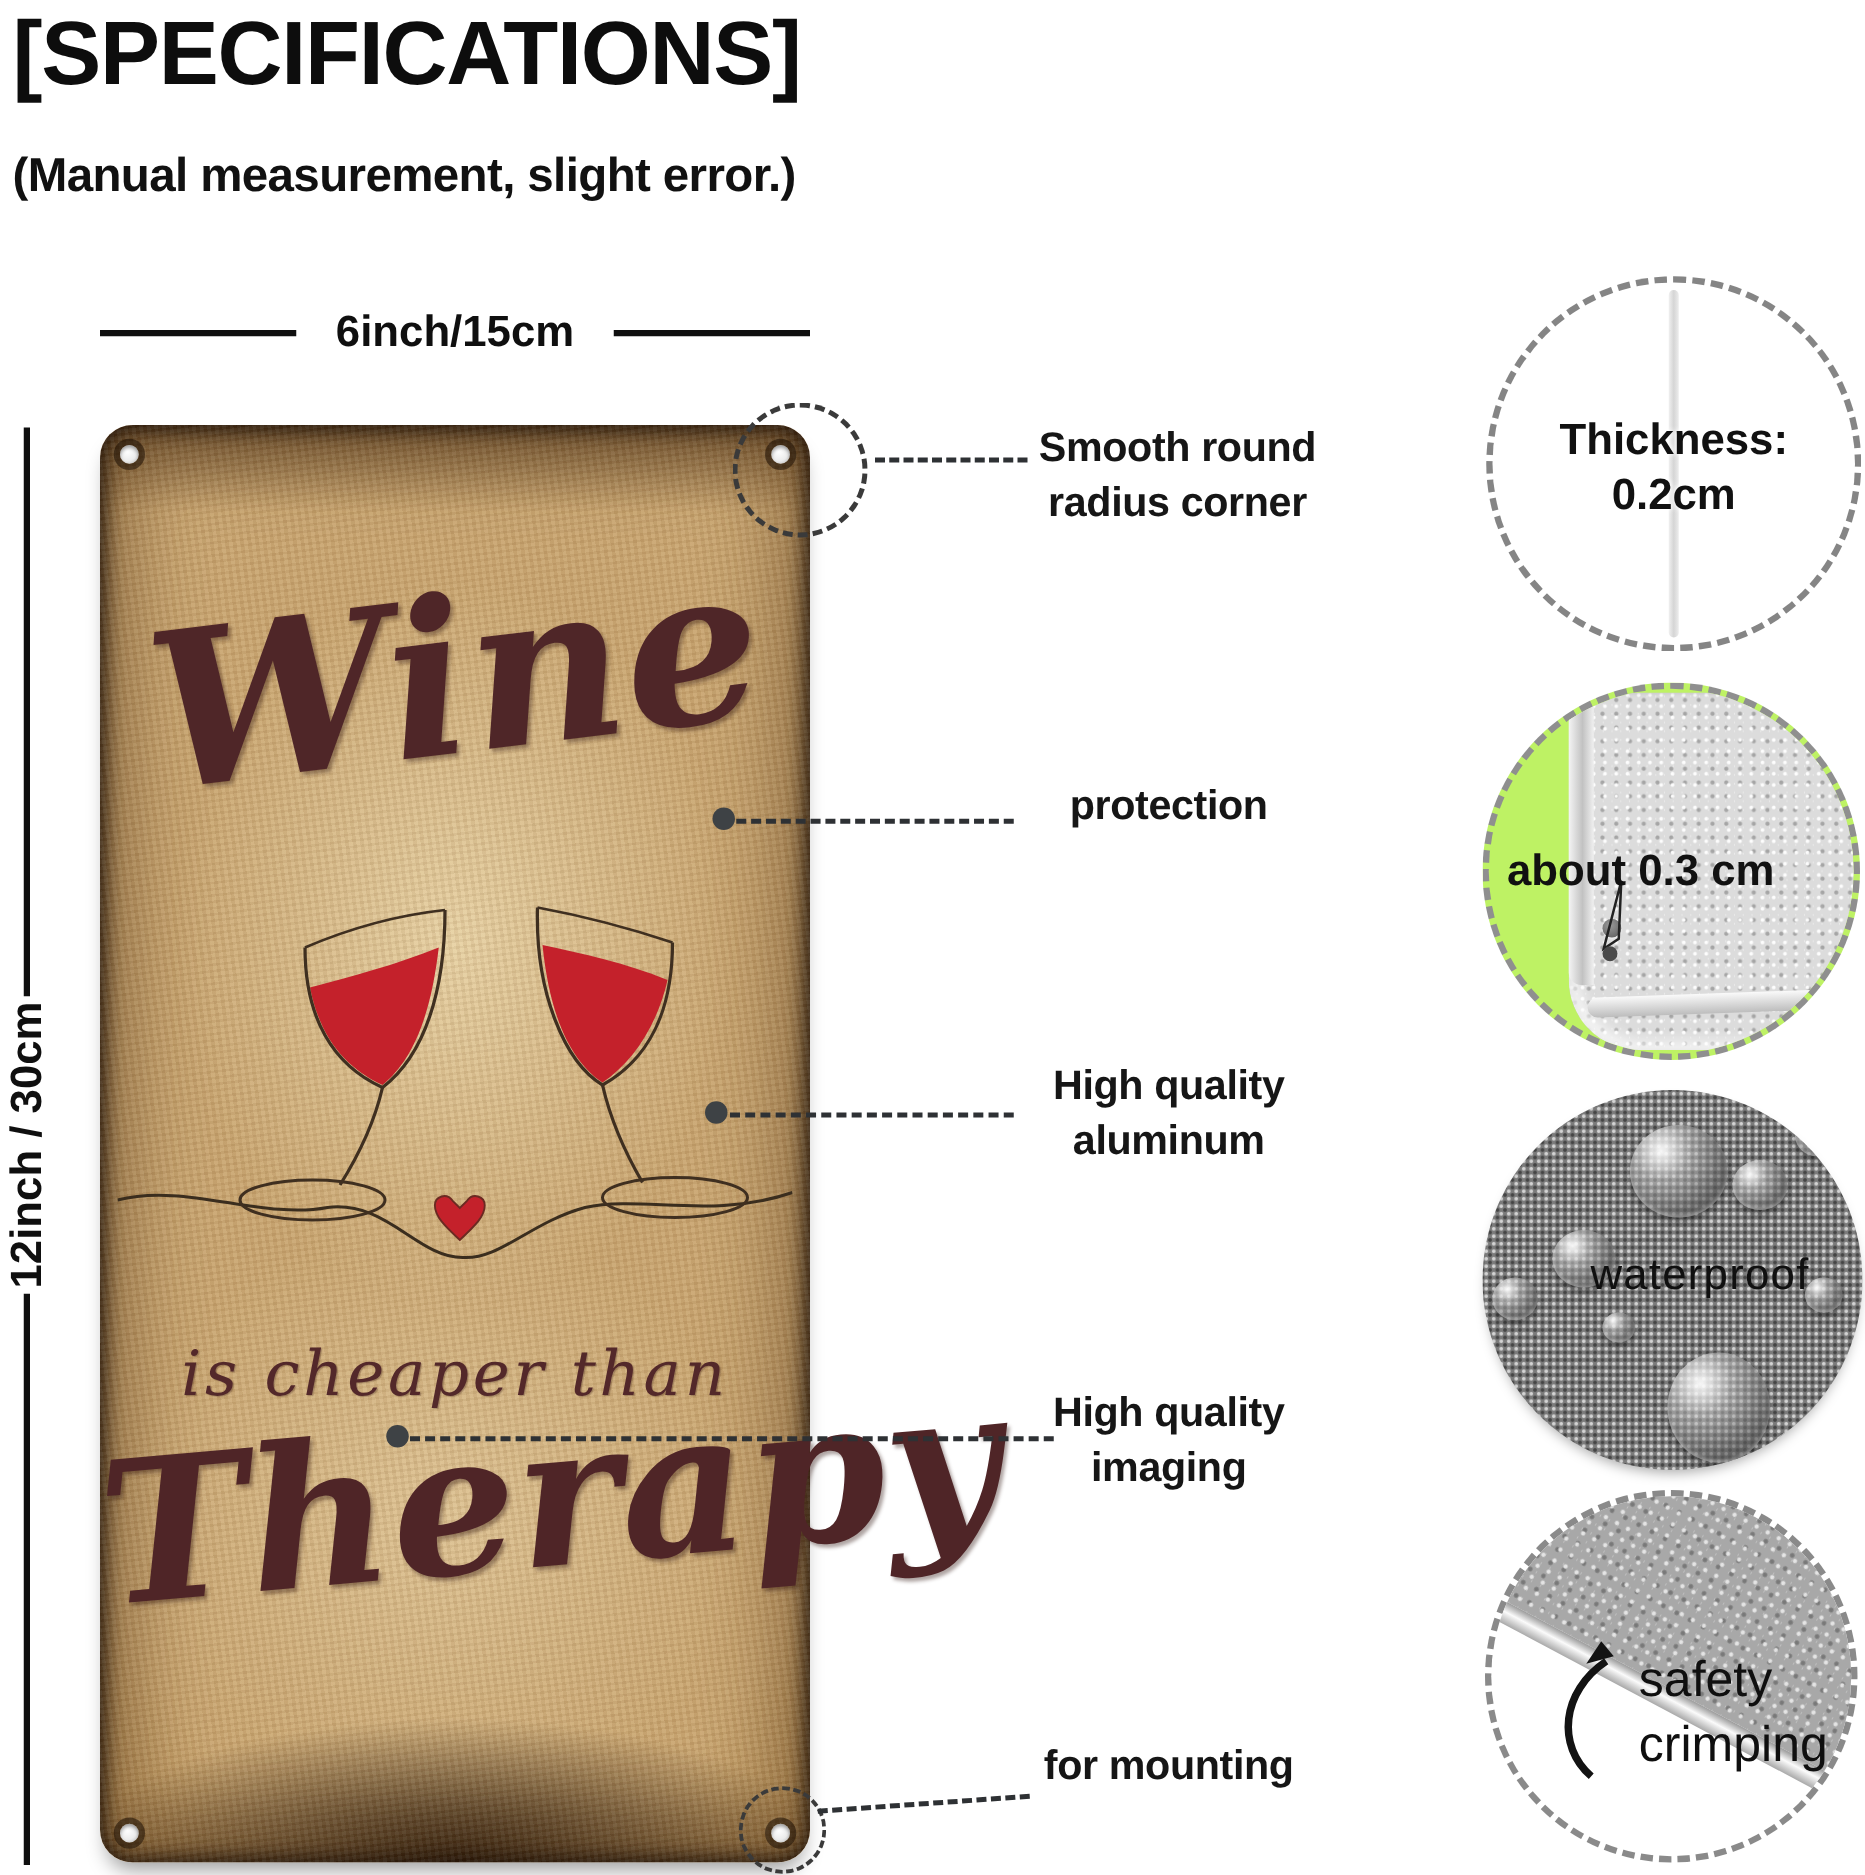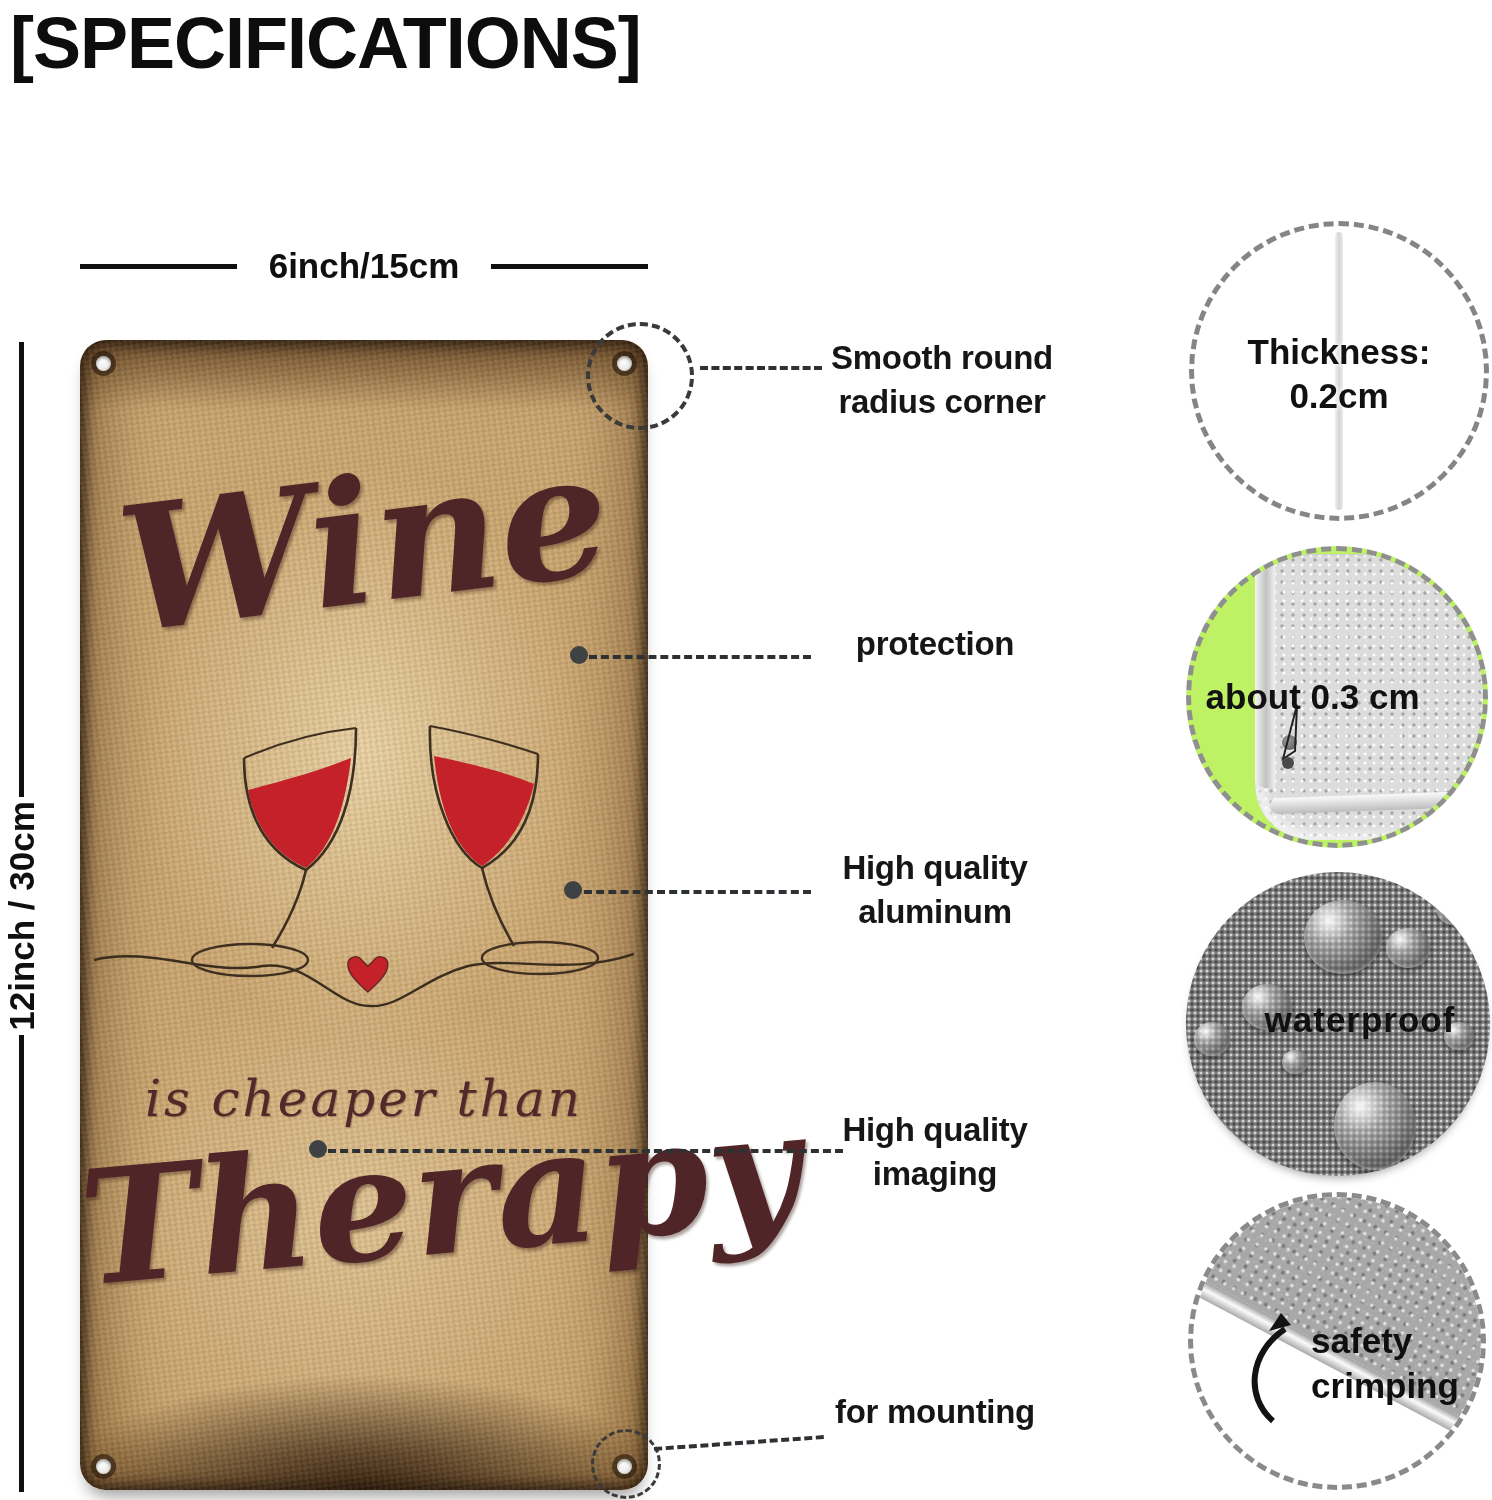--- a/index.html
+++ b/index.html
@@ -103,42 +103,43 @@
   #circle-waterproof { left:1186px; top:872px; width:304px; height:304px; overflow:hidden;
     background-color:#7b7b7b;
     background-image: radial-gradient(circle, #d4d4d4 1.1px, transparent 1.8px),
                       radial-gradient(circle, #454545 1.1px, transparent 1.8px);
     background-size:6px 6px; background-position:0 0, 3px 3px;
     box-shadow:0 6px 10px -4px rgba(0,0,0,.35); }
   .drop { position:absolute; border-radius:50%;
     background:radial-gradient(circle at 32% 28%, rgba(255,255,255,.95), rgba(205,205,205,.5) 30%, rgba(115,115,115,.55) 60%, rgba(60,60,60,.75) 88%);
     box-shadow:0 3px 5px rgba(0,0,0,.35), inset 0 -2px 3px rgba(255,255,255,.3); }
   .waterproof-label { position:absolute; left:0; top:42%; width:100%; text-align:center;
-    font-size:35px; font-weight:bold; color:#101010; letter-spacing:1px;padding-left:44px; }
+    font-size:35px; font-weight:normal; color:#101010; letter-spacing:1px;padding-left:44px; }
 
   #circle-crimp { left:1188px; top:1192px; width:298px; height:298px; border:5px dashed #8a8a8a; background:#fff; overflow:hidden; }
   .crimp-rot { position:absolute; left:-45%; top:-48%; width:190%; height:190%; transform:rotate(28deg); }
   .crimp-tex { position:absolute; left:0; top:0; width:100%; height:53%;
     background-color:#a8a8a8;
     background-image:
       radial-gradient(circle at 2px 3px, rgba(235,235,235,.9) 0 1.2px, transparent 2.2px),
       radial-gradient(circle at 6px 6px, rgba(90,90,90,.6) 0 1.4px, transparent 2.4px),
       radial-gradient(circle at 9px 2px, rgba(220,220,220,.8) 0 1px, transparent 2px);
     background-size:10px 10px, 12px 12px, 8px 8px; }
   .crimp-band { position:absolute; left:0; top:53%; width:100%; height:17px;
     background:linear-gradient(to bottom,#9a9a9a,#fbfbfb 45%,#a9a9a9); }
-  .crimp-label { position:absolute; left:41%; top:42%; font-size:35px; font-weight:bold; color:#0f0f0f; line-height:1.3; }
+  .crimp-label { position:absolute; left:41%; top:42%; font-size:40px; font-weight:normal; color:#0f0f0f; line-height:1.3; }
   .crimp-arrow { position:absolute; left:16%; top:34%; }
 </style>
 </head>
 <body>
 
 <div class="canvas">
 
   <div class="title">[SPECIFICATIONS]</div>
+  <div class="subtitle">(Manual measurement, slight error.)</div>
 
   <div class="hdim">
     <div class="dline"></div>
     <div class="dlabel">6inch/15cm</div>
     <div class="dline"></div>
   </div>
 
   <div class="vline" id="vline-a"></div>
   <div class="vdim-label">12inch / 30cm</div>
   <div class="vline" id="vline-b"></div>

